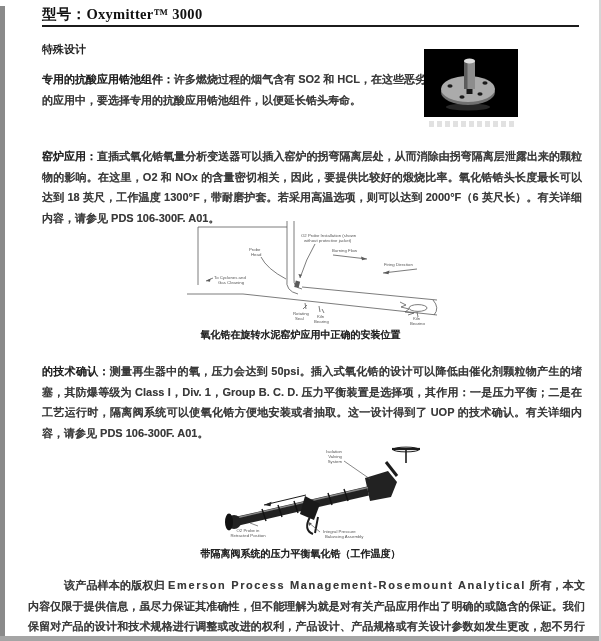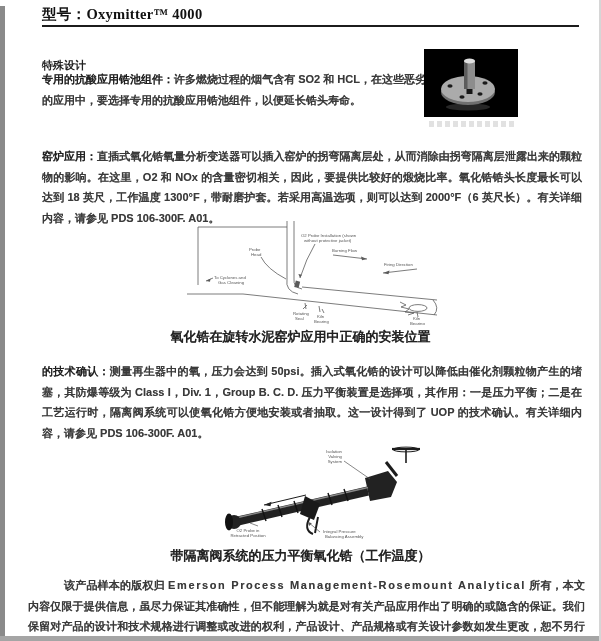--- a/index.html
+++ b/index.html
@@ -18,34 +18,34 @@
   .edge-bottom{ left: 0; top: 636px; width: 601px; height: 5px; background: #a5a5a5; }
   .edge-right { left: 599px; top: 0; width: 2px; height: 641px; background: #d6d6d6; }
 
   .doc-header {
     left: 42px; top: 5px; width: 537px; height: 22px;
     border-bottom: 2px solid #1c1c1c;
     font-family: "Liberation Serif", "DejaVu Serif", serif;
     font-weight: bold; font-size: 14.5px; color: #111;
     letter-spacing: .3px; white-space: nowrap;
   }
-  .section-title { left: 42px; top: 58px; font-size: 11px; font-weight: bold; color: #222; }
+  .section-title { left: 42px; top: 42px; font-size: 11px; font-weight: bold; color: #222; }
 
   .para {
     font-size: 11px; line-height: 20.5px; text-align: justify;
     color: #3a3a3a; text-shadow: 0 0 .5px rgba(70,70,70,.5); font-weight: bold;
   }
   .para b { color: #1f1f1f; }
   .para1 { left: 42px; top: 69px;  width: 384px; }
   .para2 { left: 42px; top: 127px; width: 540px; margin-top: 19px; }
   .para3 { left: 42px; top: 361px; width: 540px; }
 
   .caption {
     left: 0; top: 0; width: 601px; text-align: center;
-    font-weight: bold; font-size: 13px; color: #222;
+    font-weight: bold; font-size: 10px; color: #222;
     text-shadow: 0 0 .5px rgba(70,70,70,.5);
   }
   .caption1 { top: 328px; }
   .caption2 { top: 547px; }
 
   .footer-para { left: 28px; top: 575px; width: 557px; text-indent: 36px; }
   .footer-para .company { letter-spacing: 1.6px; white-space: nowrap; }
 
   .photo { left: 424px; top: 49px; }
   .photo-caption-faint {
@@ -62,21 +62,21 @@
   .ink          { stroke: #1c1c1c; fill: none; }
 </style>
 </head>
 <body>
 
 <div class="abs edge-left"></div>
 <div class="abs edge-bottom"></div>
 <div class="abs edge-right"></div>
 
 <header class="abs doc-header">
-  <span>型号：</span><span>Oxymitter™ 4000</span>
+  <span>型号：</span><span>Oxymitter™ 3000</span>
 </header>
 
 <h2 class="abs section-title">特殊设计</h2>
 
 <p class="abs para para1"><b>专用的抗酸应用锆池组件：</b><span>许多燃烧过程的烟气含有 SO2 和 HCL，在这些恶劣的应用中，要选择专用的抗酸应用锆池组件，以便延长锆头寿命。</span></p>
 
 <svg class="abs photo" width="94" height="68" viewBox="0 0 94 68">
   <rect x="0" y="0" width="94" height="68" fill="#000000"></rect>
   <g>
     <ellipse cx="44" cy="58" rx="22" ry="3.5" fill="#262626"></ellipse>

